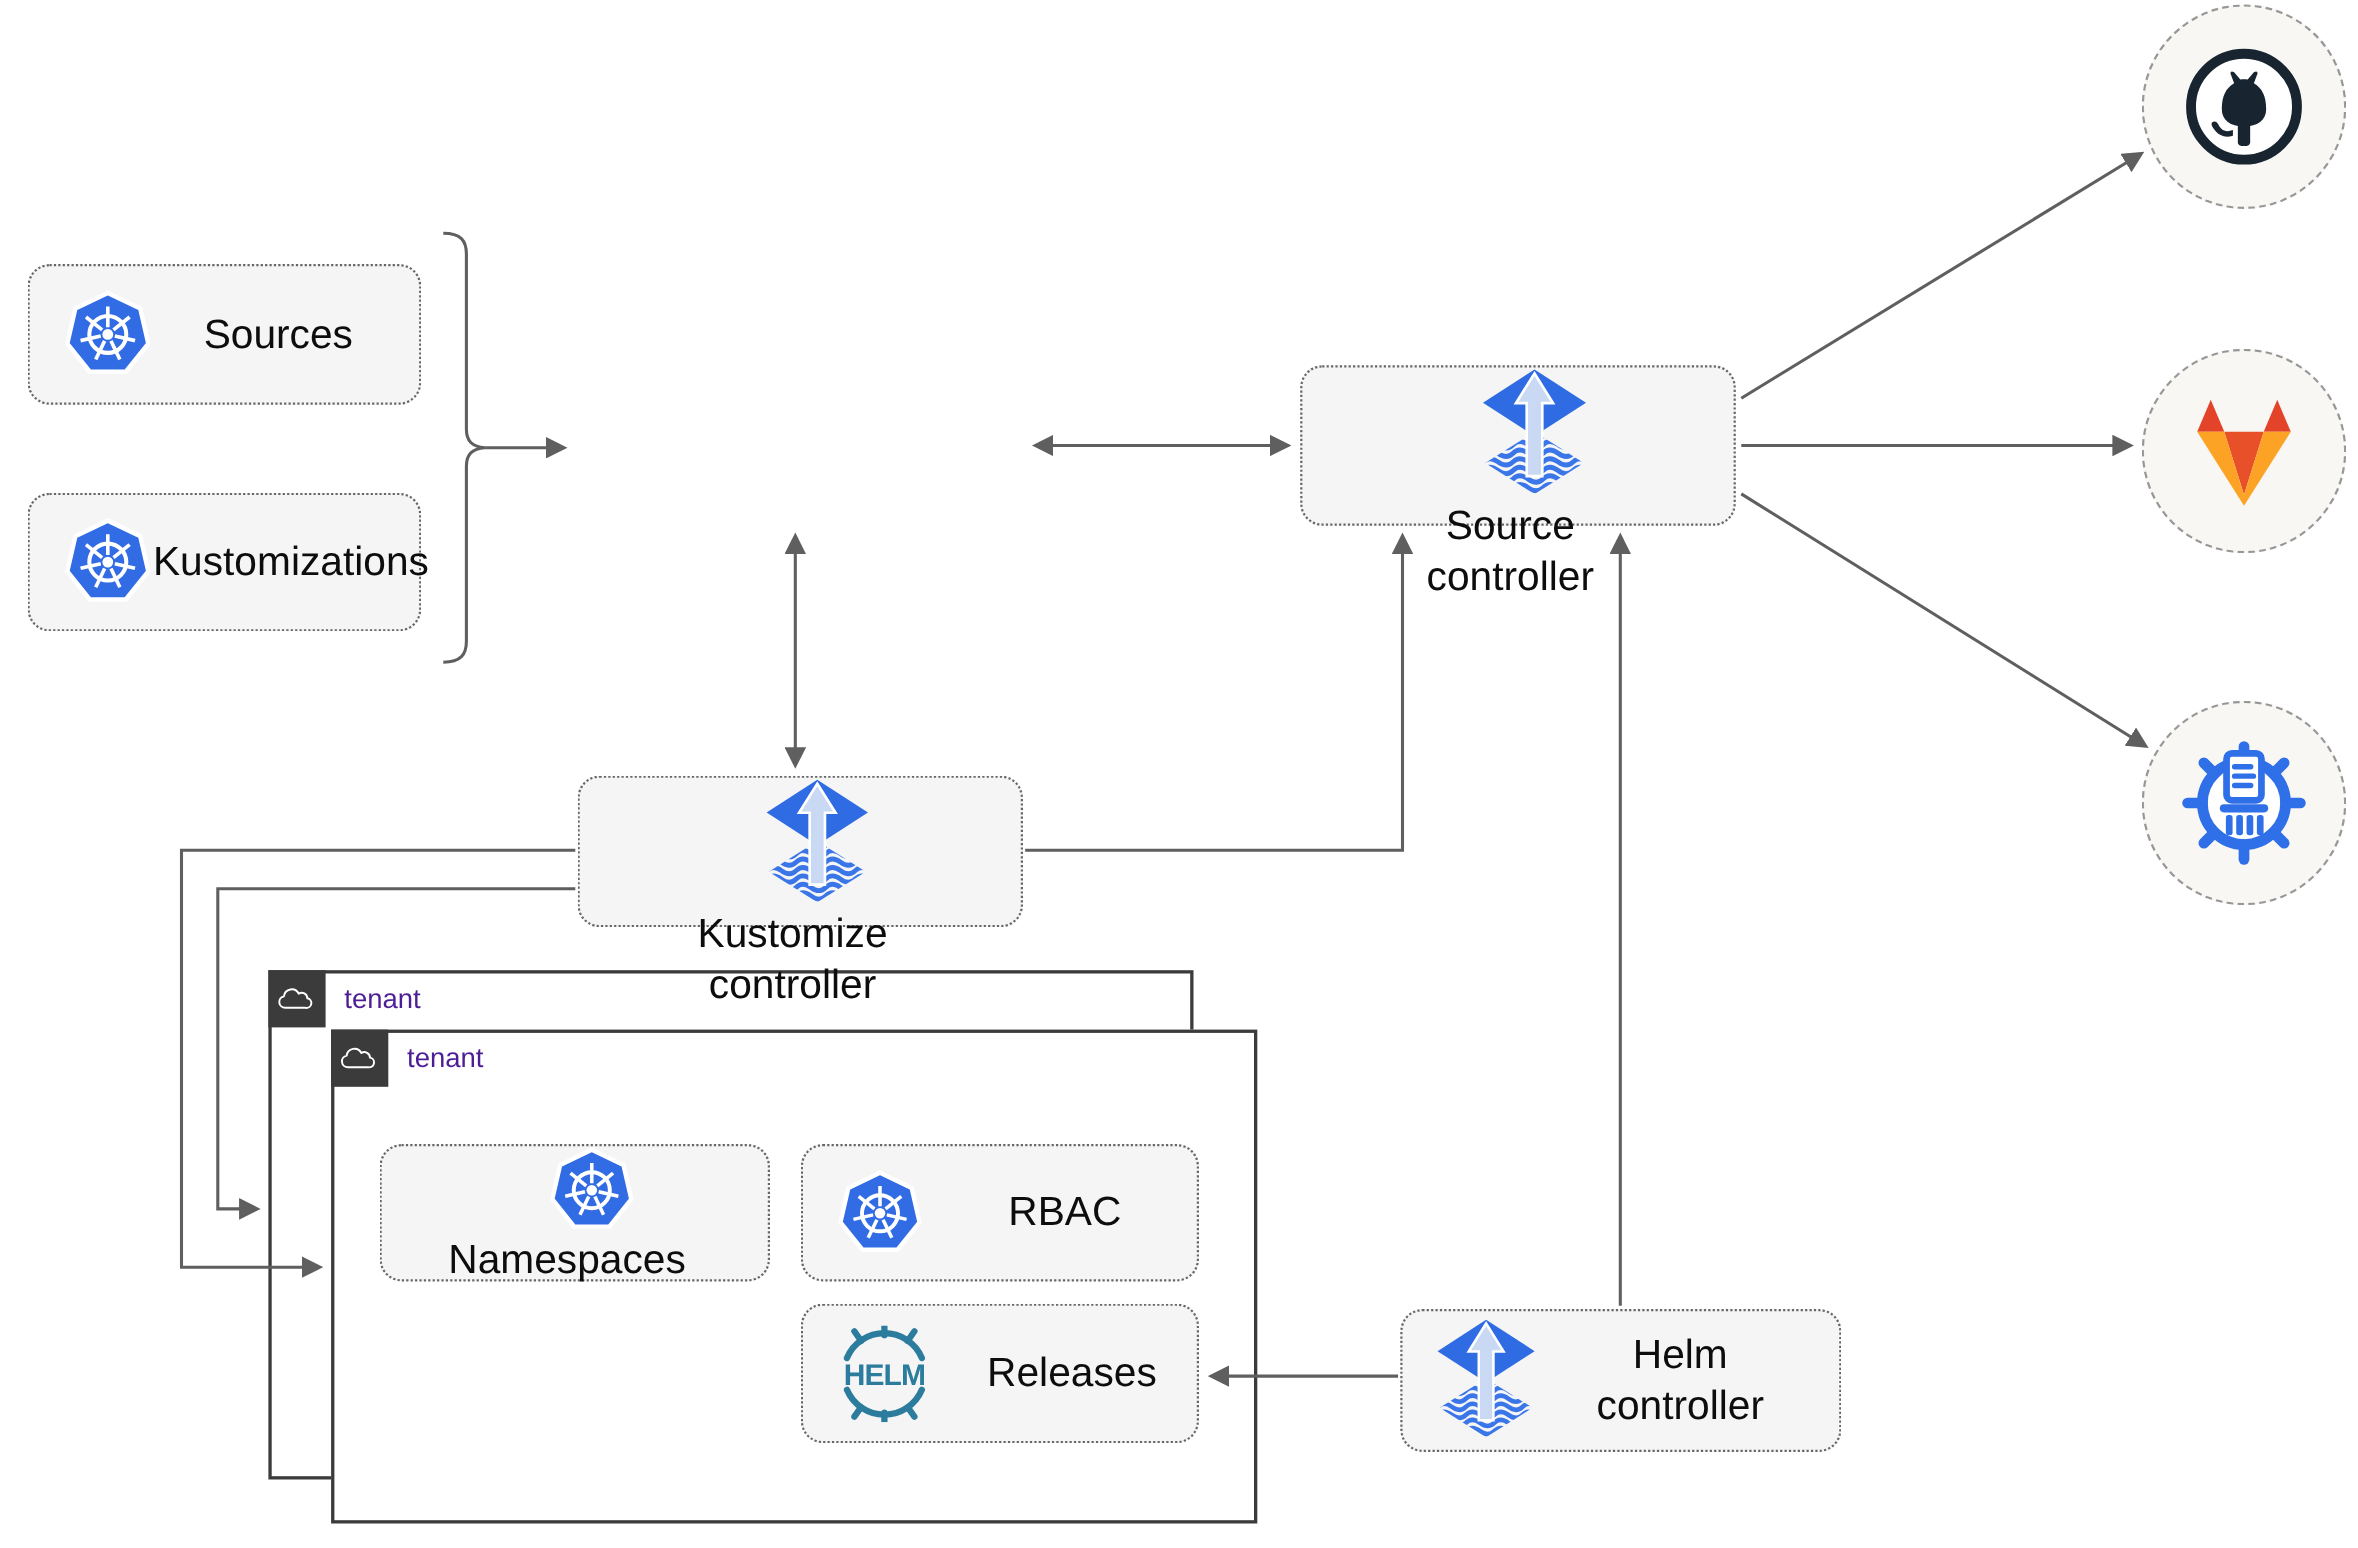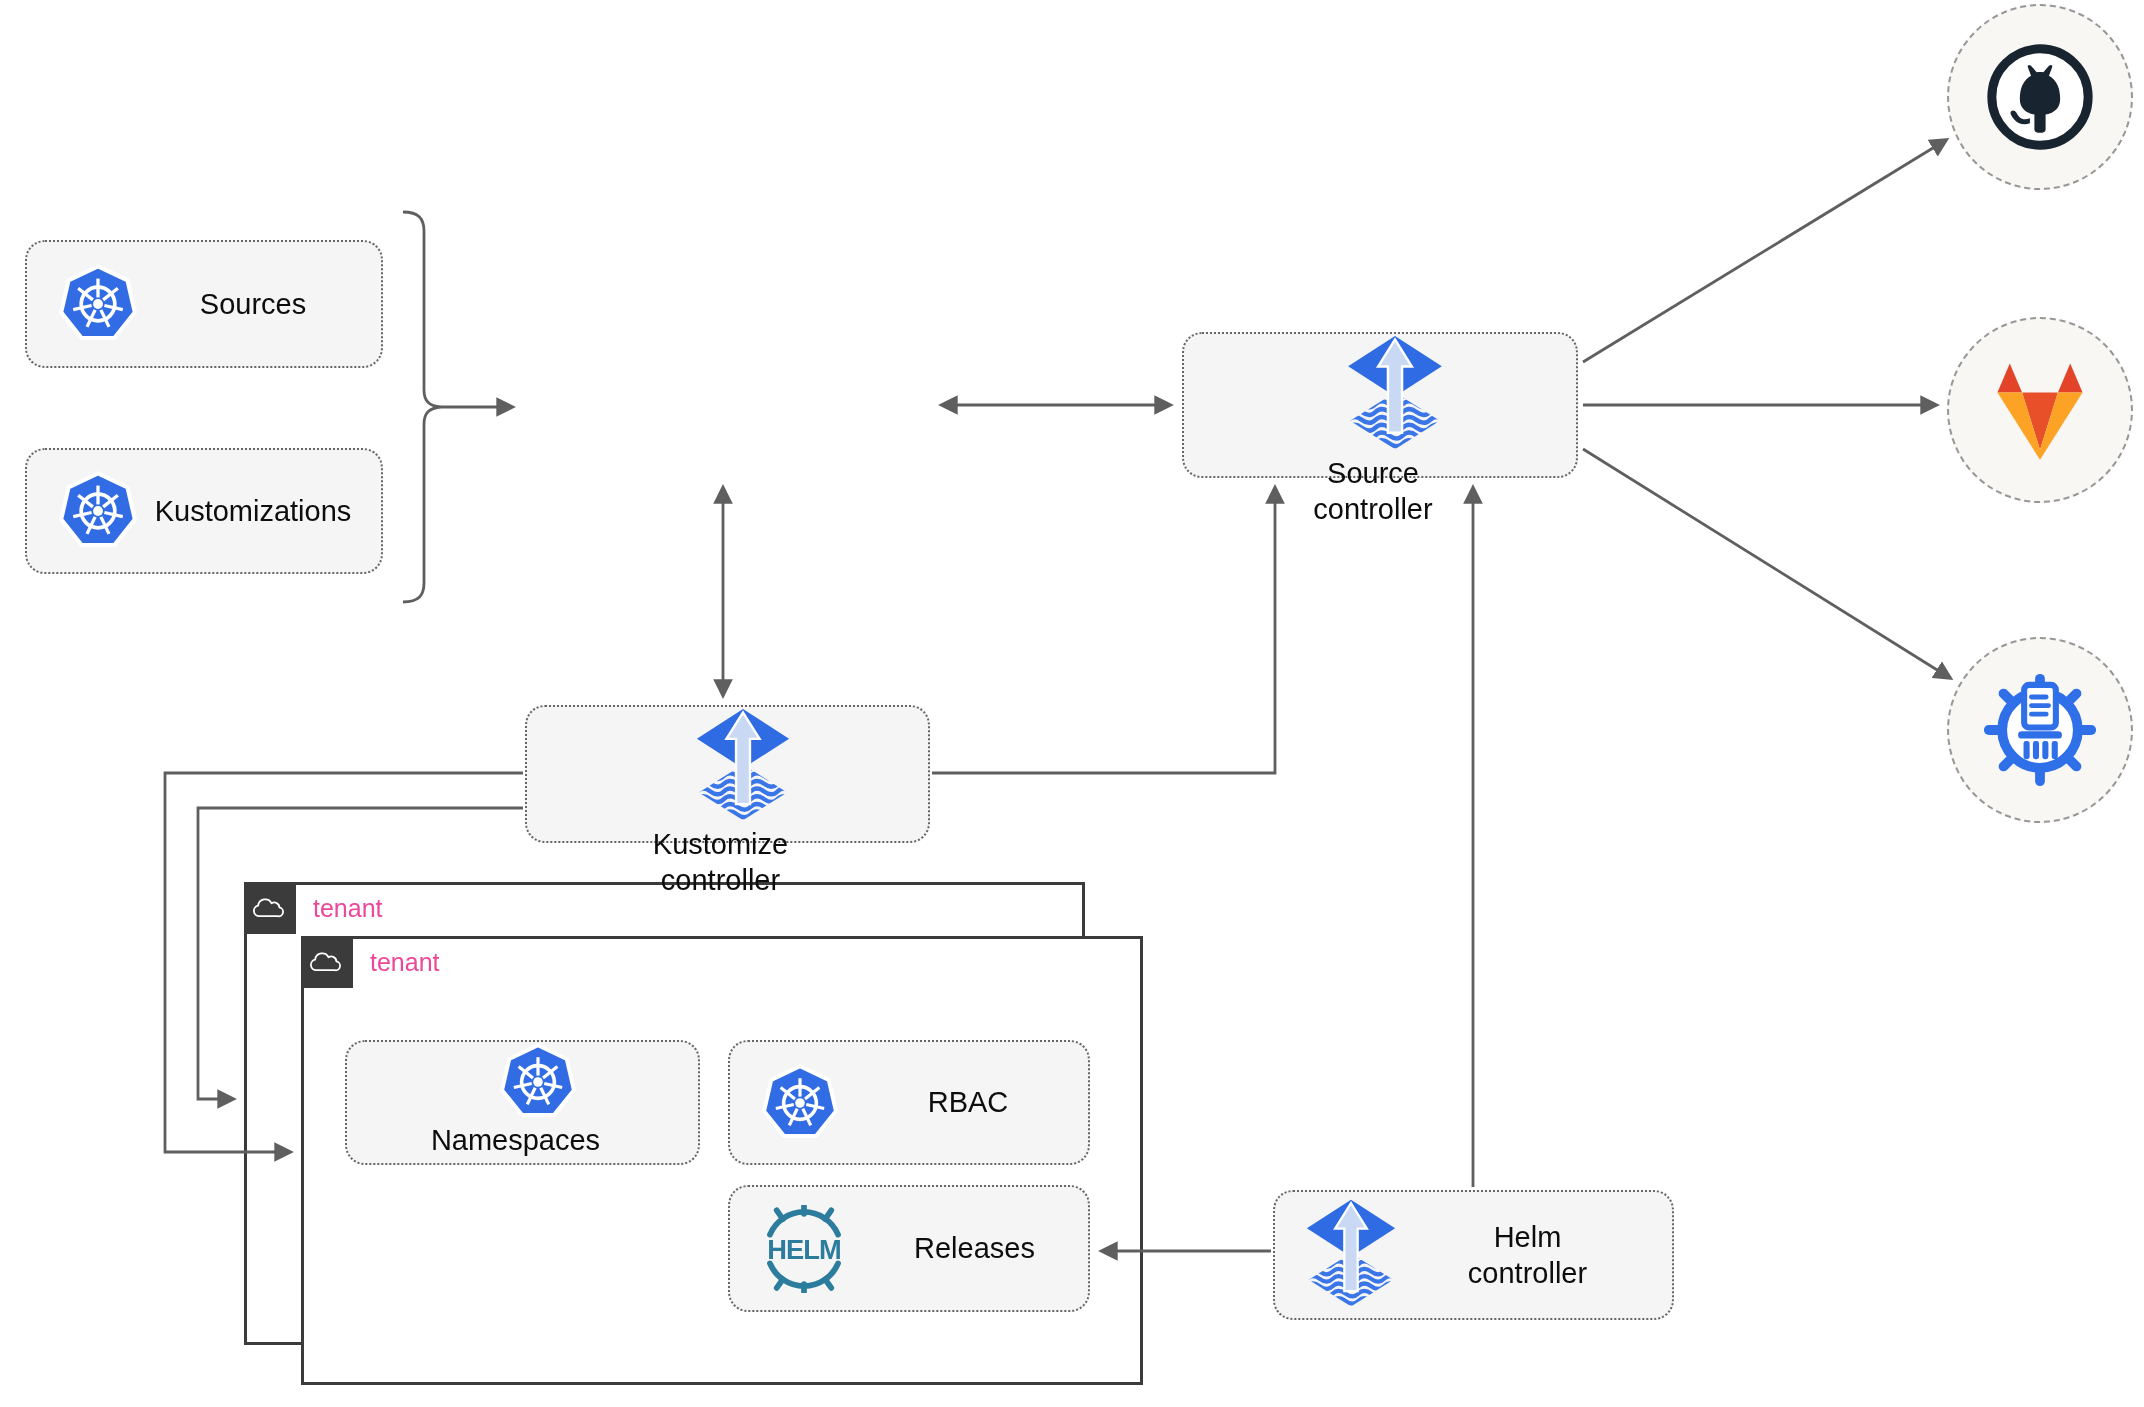--- a/index.html
+++ b/index.html
@@ -7,34 +7,34 @@
     position:relative;width:2144px;height:1407px;background:#ffffff;overflow:hidden;
     font-family:"Liberation Sans", sans-serif;color:#0d0d0d;
   }
   
   .node{
     position:absolute;background:#f5f5f5;border:2px dotted #666;border-radius:20px;
     display:flex;align-items:center;box-sizing:border-box;z-index:10;
   }
   .node .ic{flex:0 0 auto;margin-left:30px;}
   .node .node-label{
-    flex:1;text-align:center;font-size:29px;line-height:1.25;color:#0d0d0d;
+    flex:1;text-align:center;font-size:37px;line-height:1.25;color:#0d0d0d;
     white-space:pre-line;padding-right:14px;
   }
   
   .tenant{
     position:absolute;background:#ffffff;border:3px solid #3b3b3b;box-sizing:border-box;
   }
   .tenant .tag{
     position:absolute;left:-3px;top:-3px;width:52px;height:52px;background:#3b3b3b;
     display:flex;align-items:center;justify-content:center;
   }
   .tenant .tag-label{
     position:absolute;left:66px;top:-3px;height:52px;line-height:52px;
-    font-size:25px;color:#ec4899;
+    font-size:25px;color:#4c1d95;
   }
   .tenant-back{z-index:5;}
   .tenant-front{z-index:6;}
   
   .endpoint{
     position:absolute;width:186px;height:186px;border-radius:50%;
     border:2.5px dashed #979797;background:#f8f7f3;box-sizing:border-box;
     display:flex;align-items:center;justify-content:center;z-index:10;
   }
   .edges{position:absolute;left:0;top:0;z-index:50;pointer-events:none;}

